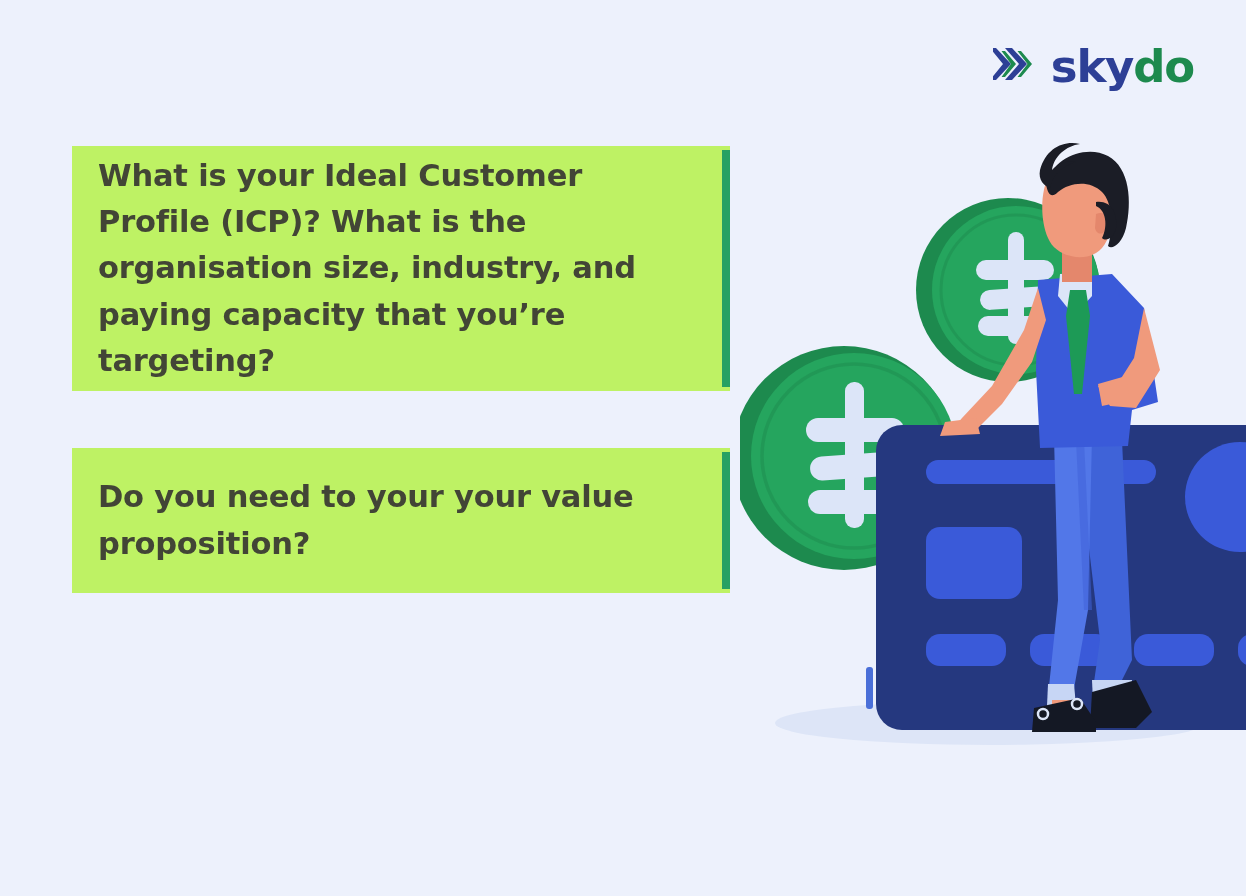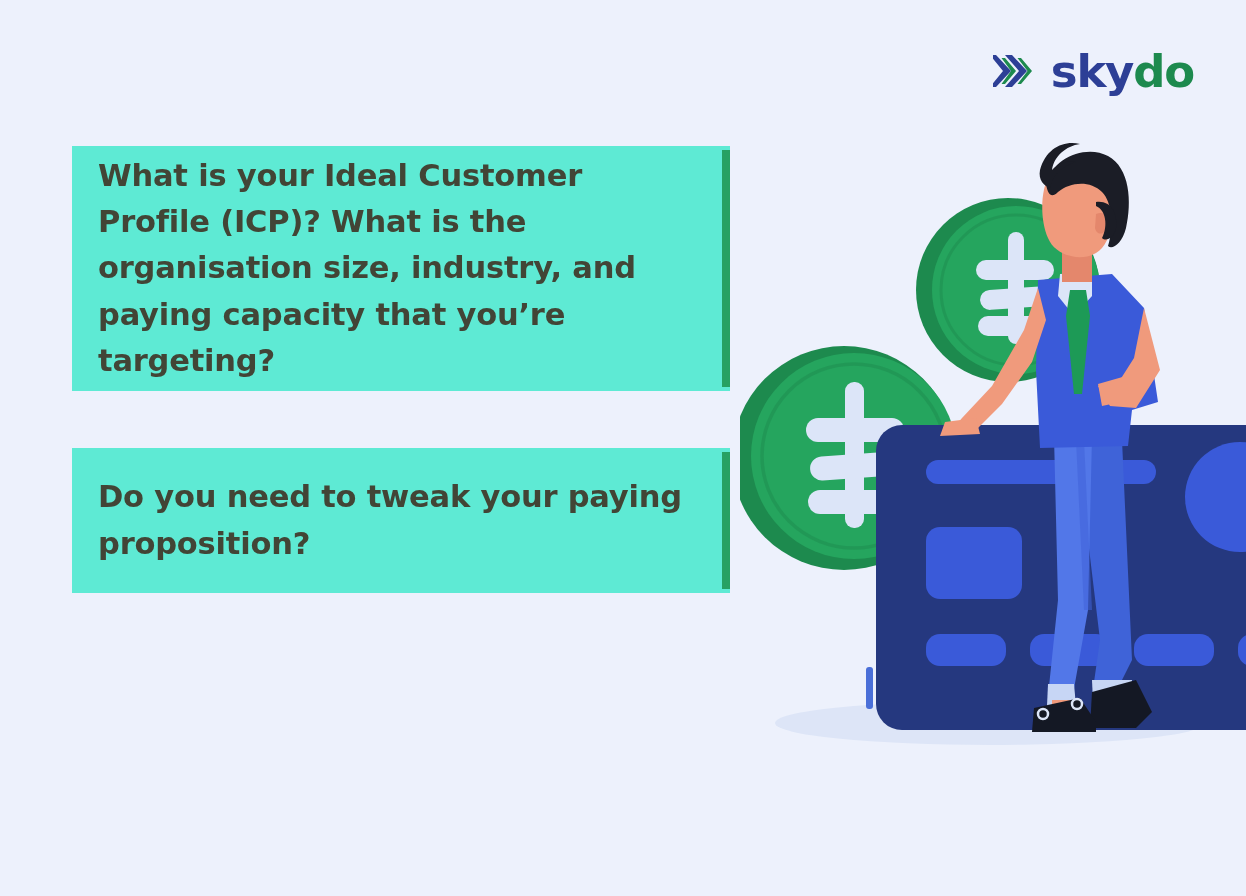--- a/index.html
+++ b/index.html
@@ -24,21 +24,20 @@
     background: #edf1fc;
     overflow: hidden;
   }
 
   
   .logo {
     position: absolute;
     top: 44px;
     right: 52px;
     display: flex;
-    align-items: center;
     gap: 12px;
     height: 54px;
   }
   .logo-mark { width: 46px; height: 40px; display:block; }
   .logo-word {
     font-size: 45px;
     font-weight: 700;
     letter-spacing: -1.2px;
     line-height: 1;
     white-space: nowrap;
@@ -49,21 +48,21 @@
 
   
   .cards {
     position: absolute;
     left: 72px;
     top: 146px;
     width: 658px;
   }
   .qcard {
     position: relative;
-    background: #5eead4;
+    background: #bef264;
     display: flex;
     align-items: center;
     padding: 0 44px 0 26px;
     box-shadow: 0 0 0 rgba(0,0,0,0);
   }
   .qcard .accent {
     position: absolute;
     top: 4px;
     right: 0;
     bottom: 4px;
@@ -109,21 +108,21 @@
   </div>
 
   <div class="cards">
 
     <div class="qcard" id="qcard-0">
       <p>What is your Ideal Customer Profile (ICP)? What is the organisation size, industry, and paying capacity that you’re targeting?</p>
       <span class="accent"></span>
     </div>
 
     <div class="qcard" id="qcard-1">
-      <p>Do you need to tweak your paying proposition?</p>
+      <p>Do you need to your your value proposition?</p>
       <span class="accent"></span>
     </div>
 
 
   </div>
 
   <div class="illustration">
     <svg viewBox="0 0 506 640" xmlns="http://www.w3.org/2000/svg" aria-hidden="true">
       <defs>
         <clipPath id="frame">

